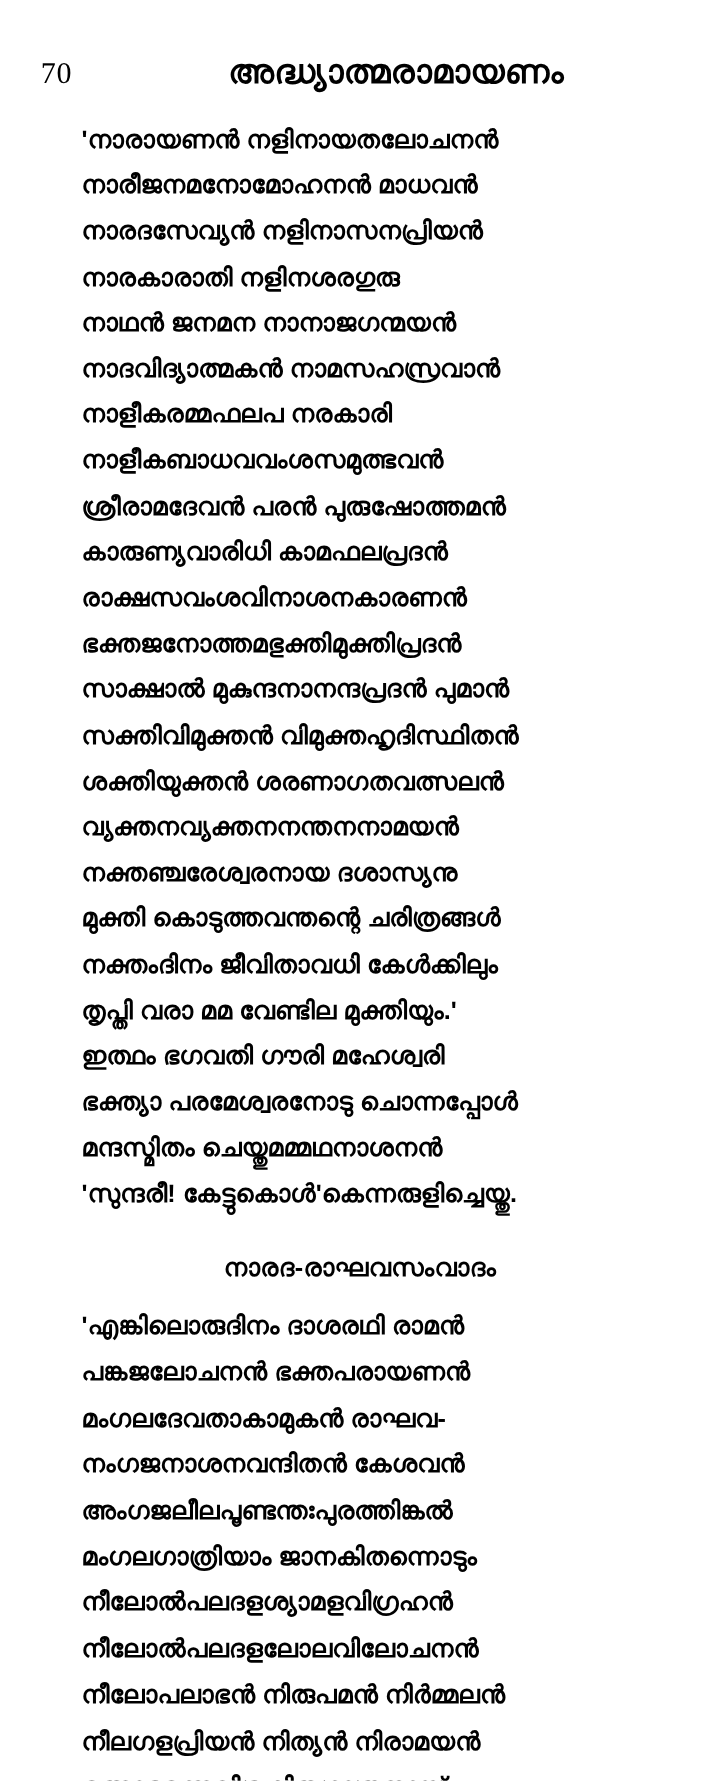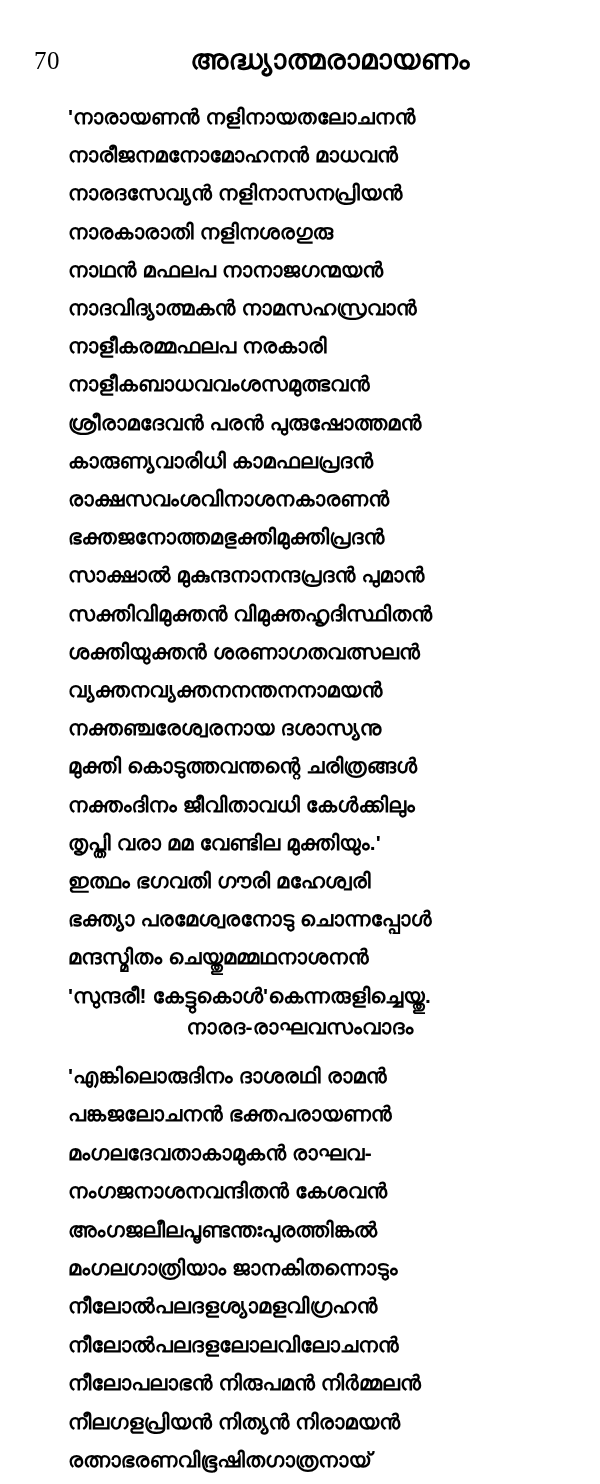--- a/index.html
+++ b/index.html
@@ -60,20 +60,21 @@
     color: #000;
     letter-spacing: 0.1px;
     margin-left: 32px;
   }
   .section-heading {
     font-family: "Liberation Sans", "DejaVu Sans", sans-serif;
     font-size: 21px;
     font-weight: 700;
     text-align: center;
     color: #000;
+    margin-top: 30px;
     margin-bottom: 18px;
     letter-spacing: 0.3px;
   }
   .block-2 .line {
     line-height: 38.4px;
   }
 </style>
 </head>
 <body>
 
@@ -82,21 +83,21 @@
   <div class="page-header">
     <div class="folio">70</div>
     <div class="running-title">അദ്ധ്യാത്മരാമായണം</div>
   </div>
 
   <div class="verse-block block-1">
     <div class="line">'നാരായണൻ നളിനായതലോചനൻ</div>
     <div class="line">നാരീജനമനോമോഹനൻ മാധവൻ</div>
     <div class="line">നാരദസേവ്യൻ നളിനാസനപ്രിയൻ</div>
     <div class="line">നാരകാരാതി നളിനശരഗുരു</div>
-    <div class="line">നാഥൻ മഫലപ നാനാജഗന്മയൻ</div>
+    <div class="line">നാഥൻ ജനമന നാനാജഗന്മയൻ</div>
     <div class="line">നാദവിദ്യാത്മകൻ നാമസഹസ്രവാൻ</div>
     <div class="line">നാളീകരമ്മഫലപ നരകാരി</div>
     <div class="line">നാളീകബാധവവംശസമുത്ഭവൻ</div>
     <div class="line">ശ്രീരാമദേവൻ പരൻ പുരുഷോത്തമൻ</div>
     <div class="line">കാരുണ്യവാരിധി കാമഫലപ്രദൻ</div>
     <div class="line">രാക്ഷസവംശവിനാശനകാരണൻ</div>
     <div class="line">ഭക്തജനോത്തമഭുക്തിമുക്തിപ്രദൻ</div>
     <div class="line">സാക്ഷാൽ മുകുന്ദനാനന്ദപ്രദൻ പുമാൻ</div>
     <div class="line">സക്തിവിമുക്തൻ വിമുക്തഹൃദിസ്ഥിതൻ</div>
     <div class="line">ശക്തിയുക്തൻ ശരണാഗതവത്സലൻ</div>

